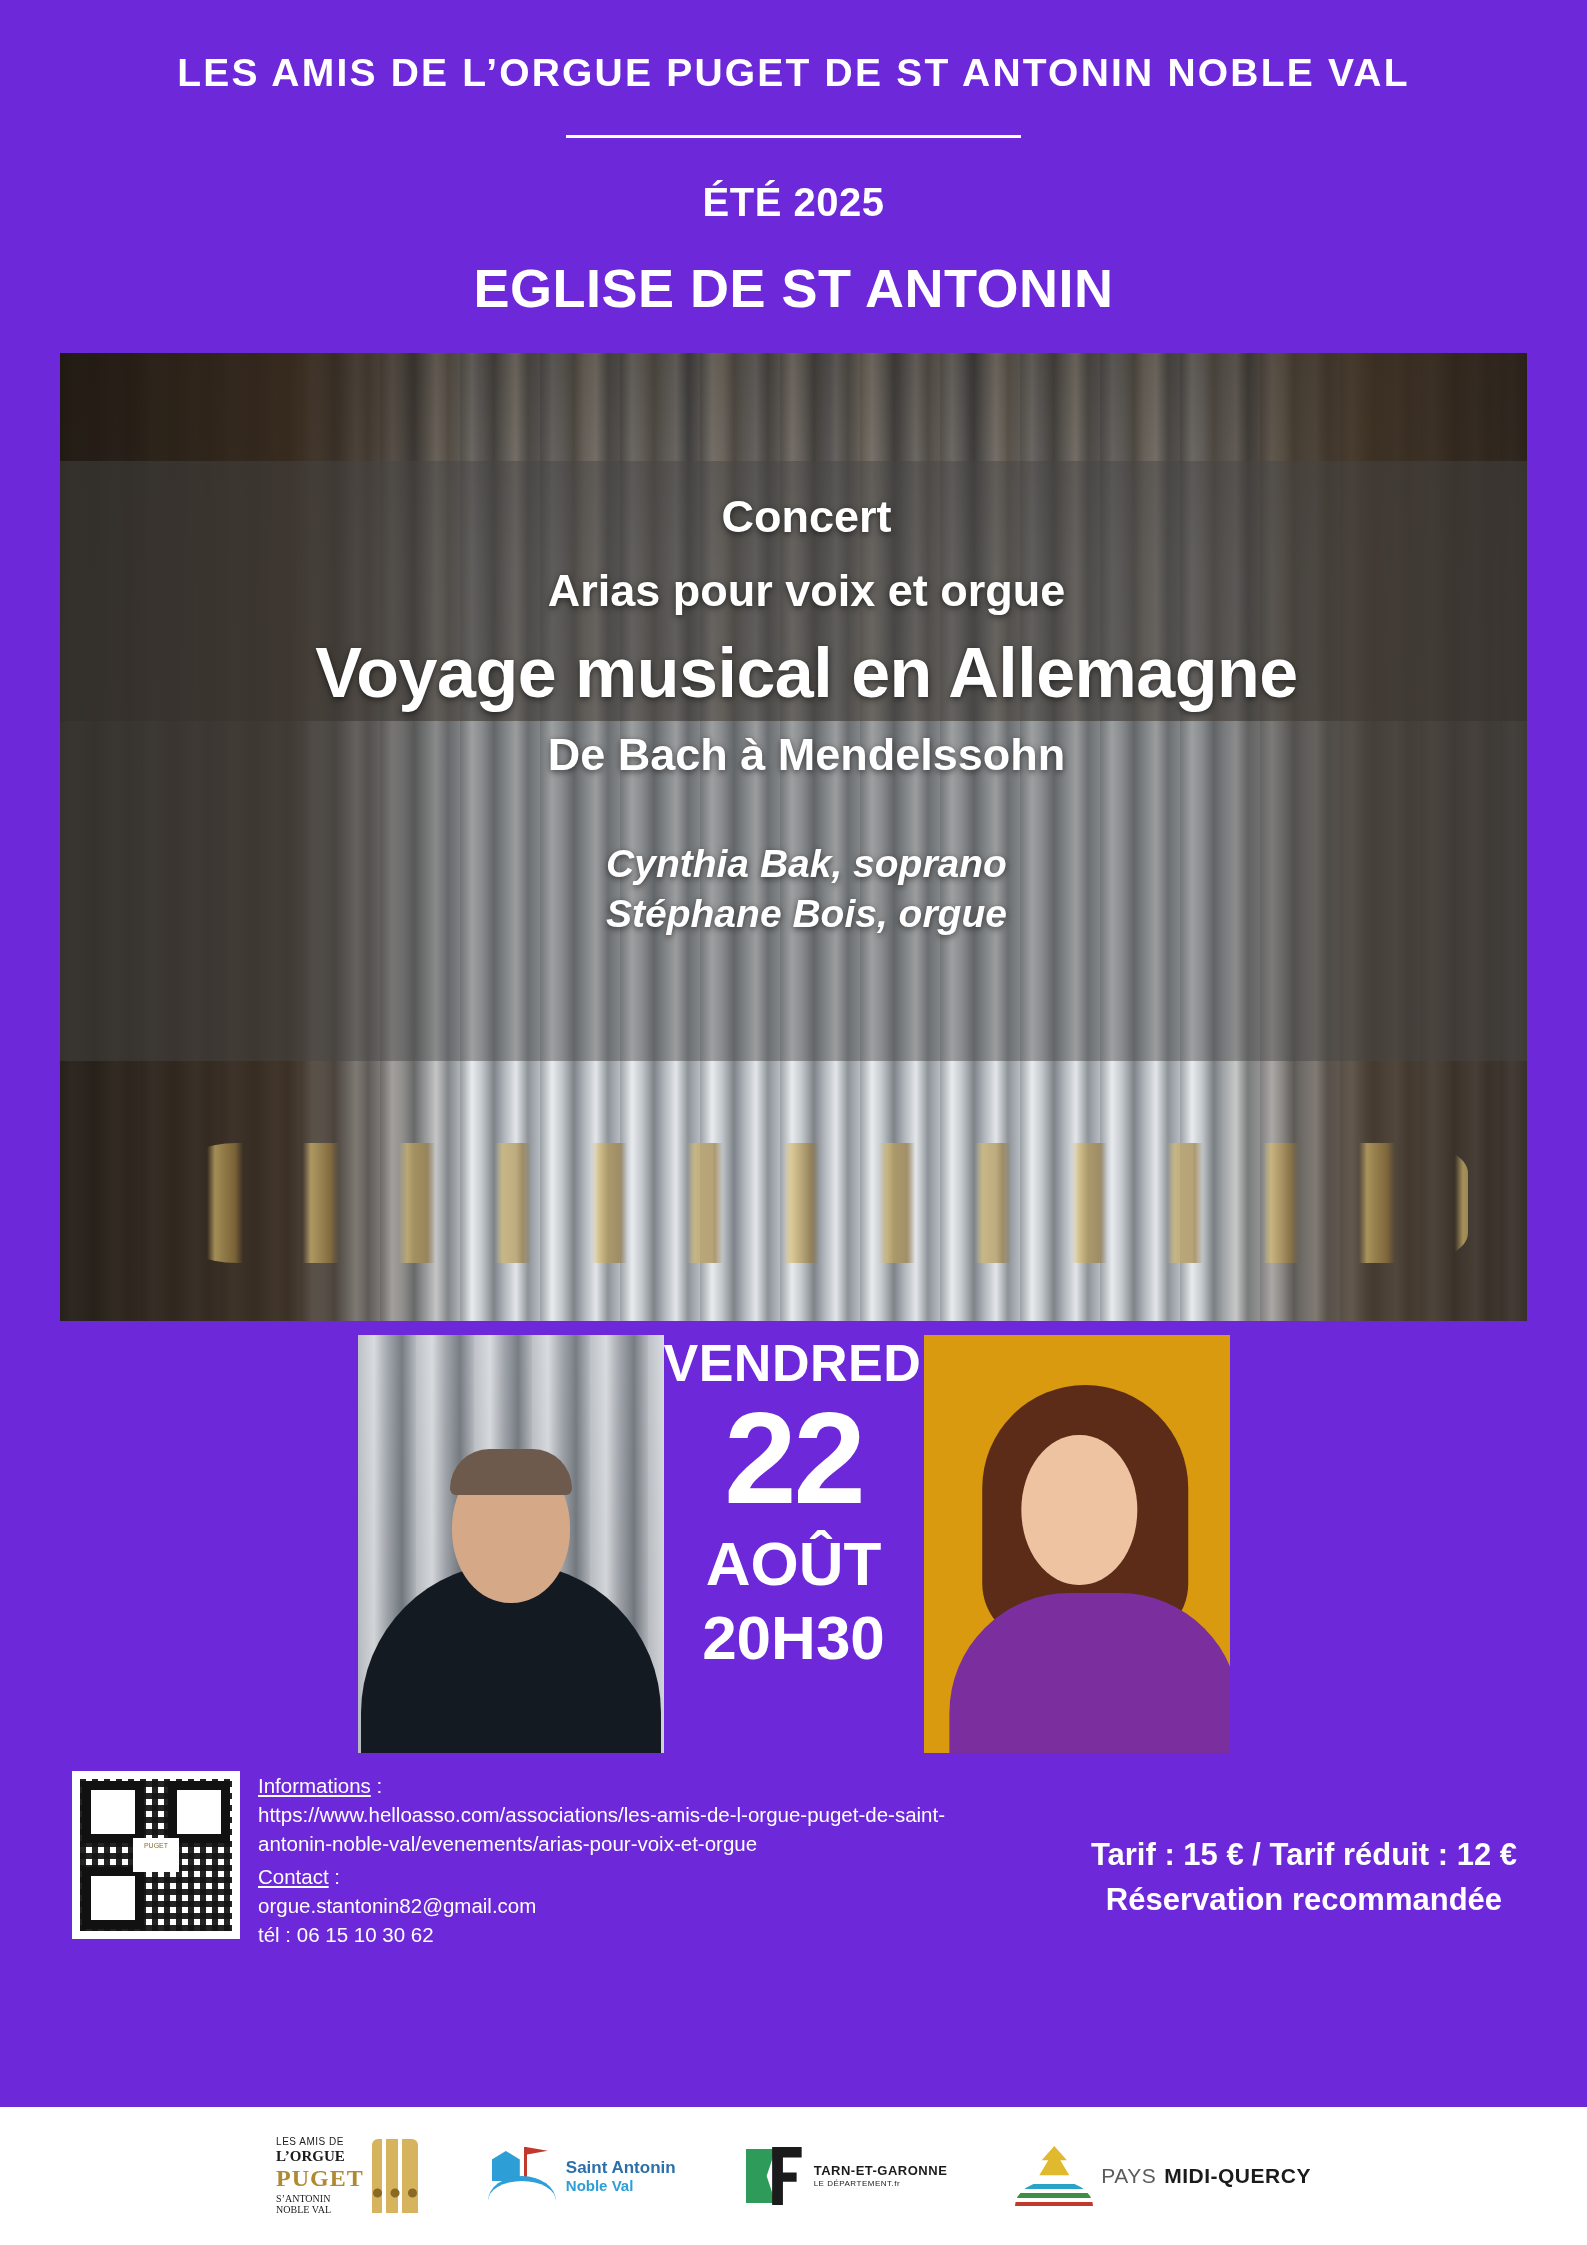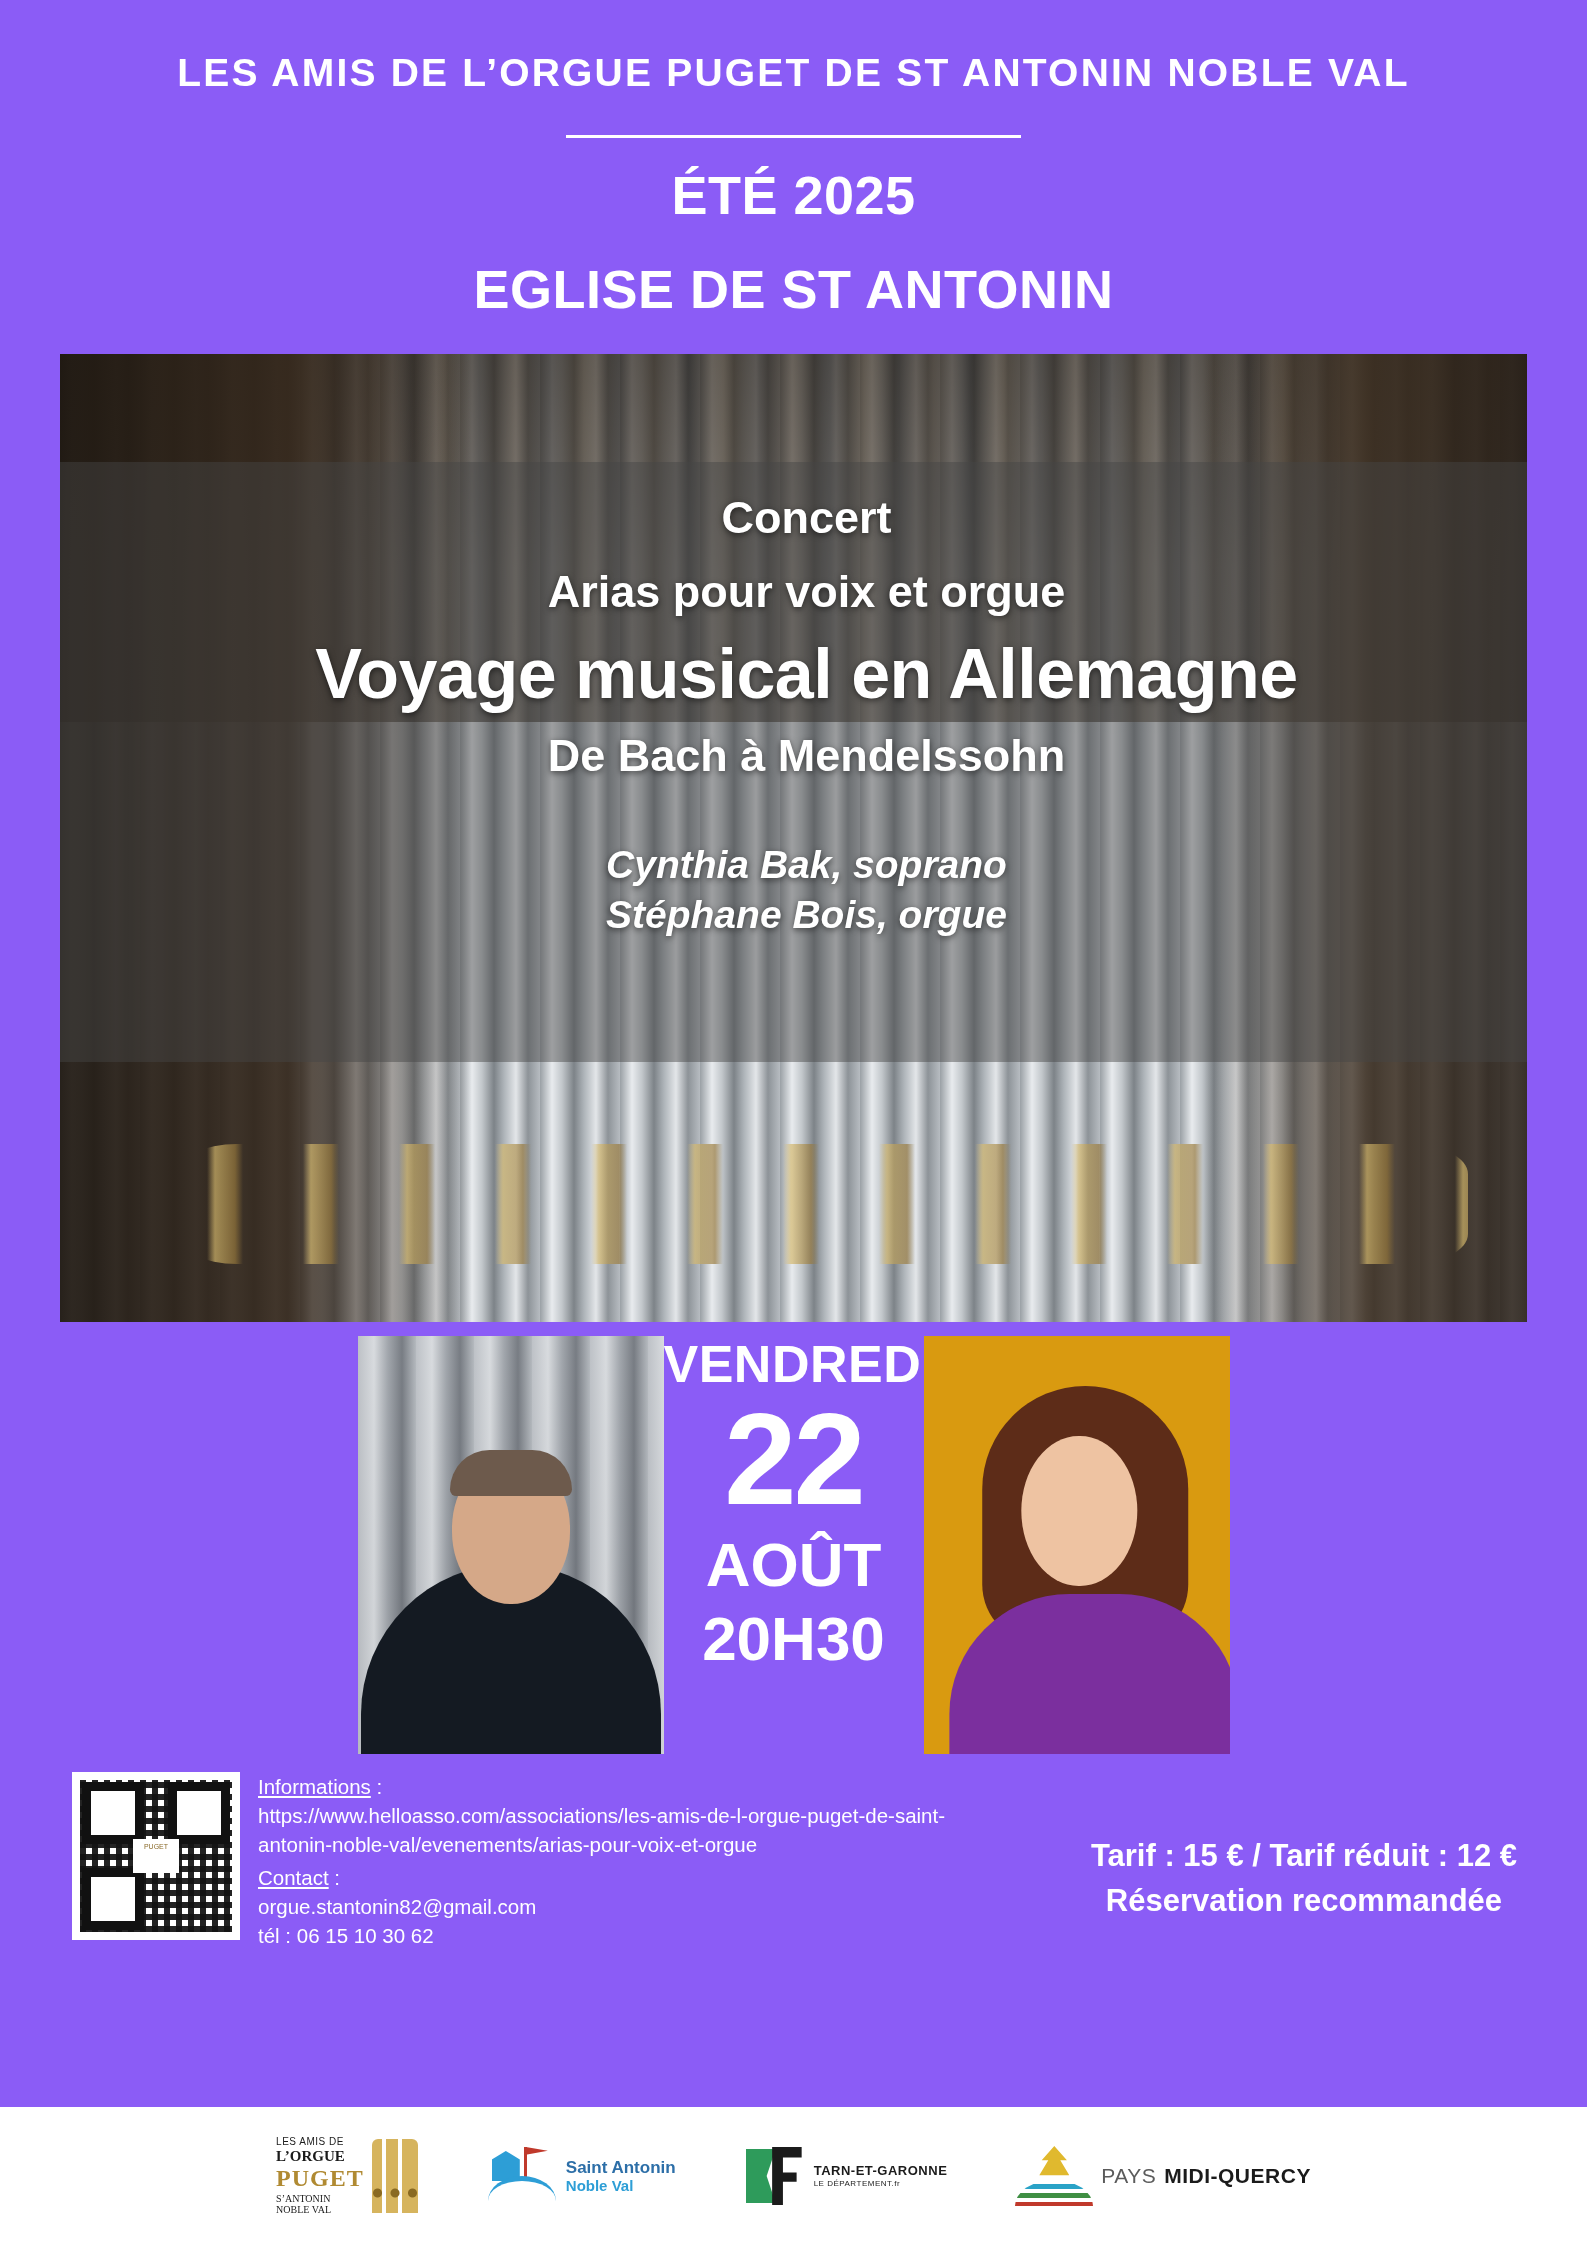--- a/index.html
+++ b/index.html
@@ -10,21 +10,21 @@
   body {
     width: 1587px;
     height: 2245px;
     font-family: "Liberation Sans", sans-serif;
     overflow: hidden;
   }
   .poster {
     position: relative;
     width: 1587px;
     height: 2245px;
-    background: #8b5cf6;
+    background: #6d28d9;
     box-sizing: border-box;
     display: flex;
     flex-direction: column;
     align-items: center;
   }
 
   
   .assoc-title {
     margin-top: 52px;
     color: #ffffff;
@@ -36,24 +36,24 @@
     white-space: nowrap;
   }
   .divider {
     width: 455px;
     height: 3px;
     background: #ffffff;
     margin: 40px 0 14px 0;
   }
   .season {
     color: #ffffff;
-    font-size: 54px;
+    font-size: 40px;
     font-weight: bold;
     letter-spacing: 0.5px;
-    margin-top: 12px;
+    margin-top: 28px;
     text-align: center;
   }
   .venue {
     color: #ffffff;
     font-size: 54px;
     font-weight: bold;
     letter-spacing: 0.5px;
     margin-top: 32px;
     text-align: center;
   }

